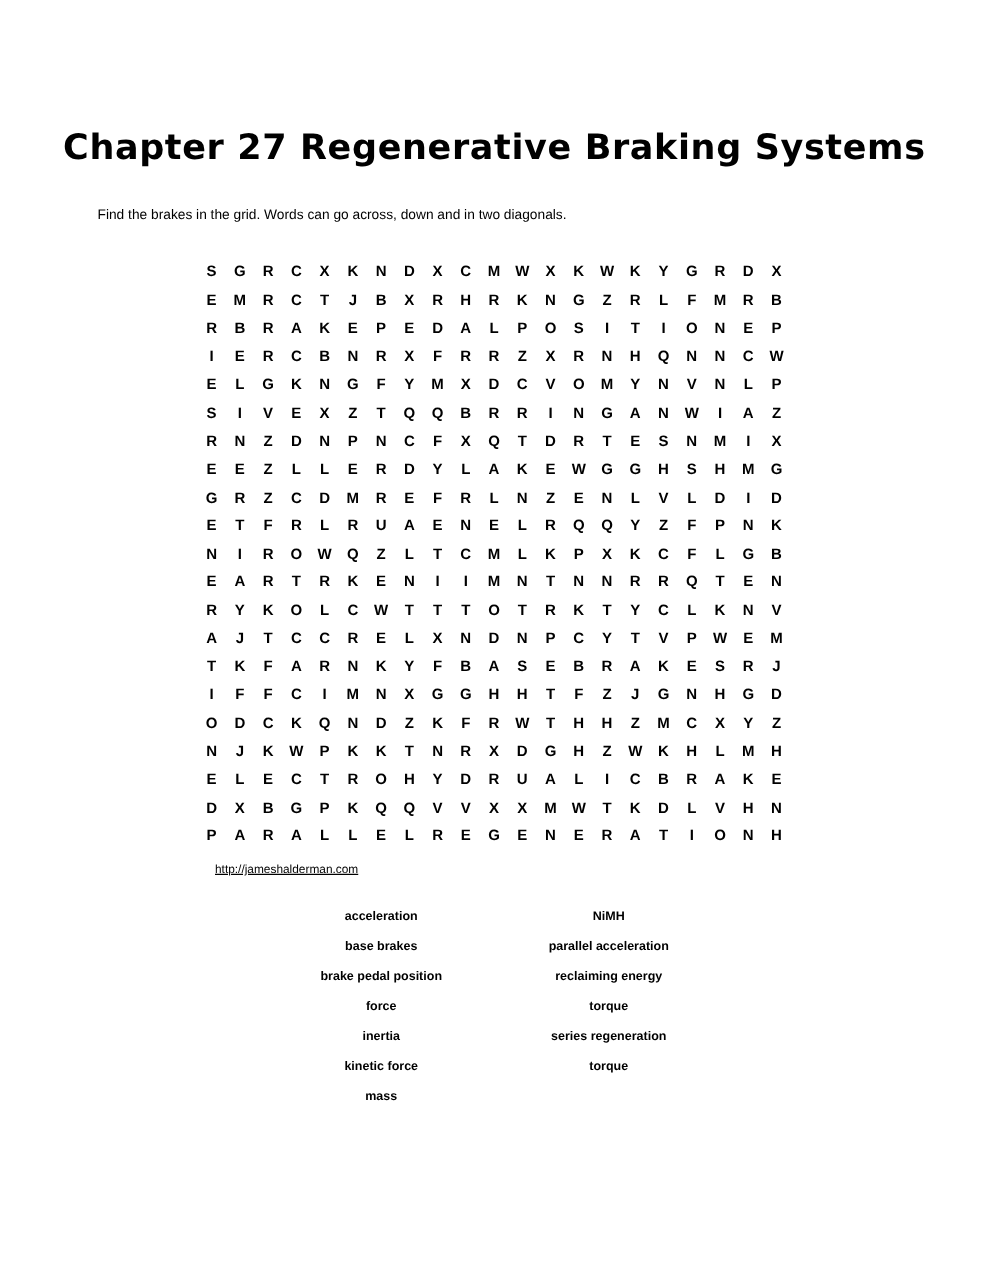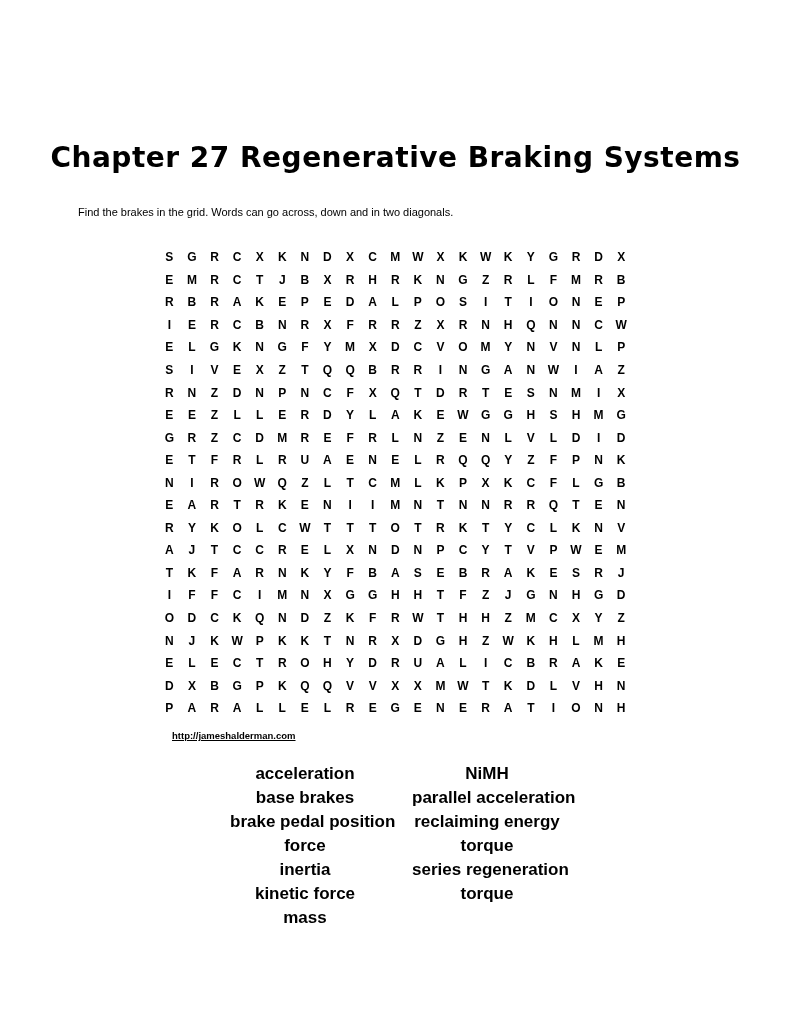--- a/index.html
+++ b/index.html
@@ -4,21 +4,21 @@
 <style>
   html, body { margin:0; padding:0; }
   body {
     width:791px; height:1024px;
     background:#ffffff;
     font-family:"Liberation Sans", sans-serif;
     color:#000;
     position:relative;
     overflow:hidden;
   }
-  .page { position:absolute; inset:0;margin-top:40px; }
+  .page { position:absolute; inset:0; }
   .title {
     position:absolute; top:101px; left:0; width:791px;
     margin:0;
     text-align:center;
     font-family:"DejaVu Sans", sans-serif;
     font-size:28px; font-weight:700; letter-spacing:0.5px;
   }
   .instructions {
     position:absolute; top:166px; left:78px; margin:0;
     font-size:11px; font-weight:400;
@@ -30,31 +30,31 @@
     grid-auto-rows:22.55px;
     font-weight:700; font-size:12px;
     font-family:"Liberation Sans", sans-serif;
   }
   .cell {
     display:flex; align-items:center; justify-content:center;
     user-select:none;
   }
   .url {
     position:absolute; top:690px; left:172px;
-    font-size:9.5px; font-weight:700;
+    font-size:9.5px; font-weight:400;
     color:#000; text-decoration:underline;
     cursor:pointer;
   }
   .word-col { position:absolute; top:722px; }
   #words-left  { left:230px; width:150px; }
   #words-right { left:412px; width:150px; }
   .word {
     height:24px; line-height:24px;
     text-align:center;
-    font-size:17px; font-weight:700;
+    font-size:10px; font-weight:700;
     white-space:nowrap;
   }
 </style>
 </head>
 <body>
 
 <div class="page">
 
   <h1 class="title">Chapter 27 Regenerative Braking Systems</h1>
 

